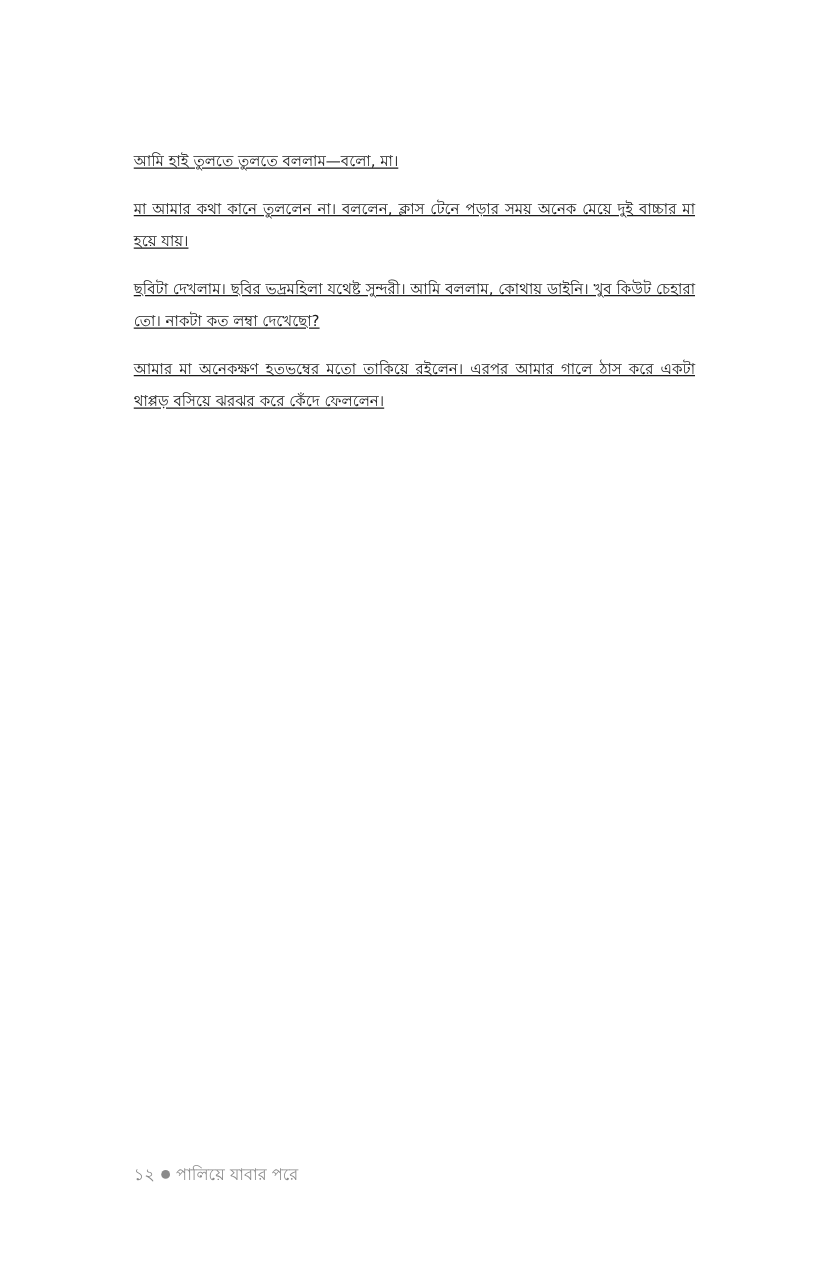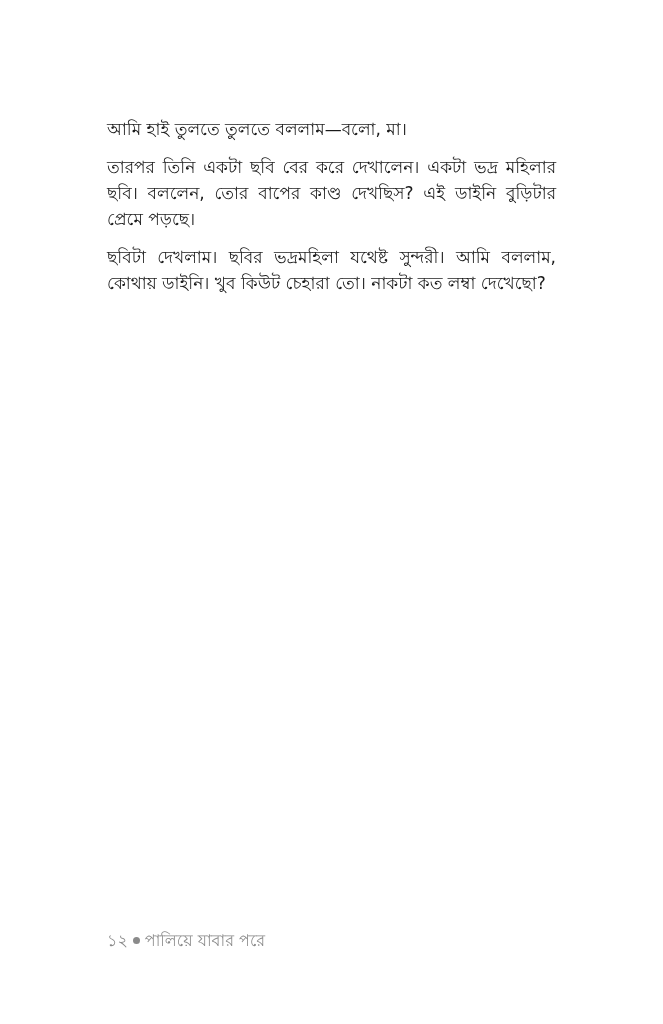--- a/index.html
+++ b/index.html
@@ -24,51 +24,53 @@
       background: #ffffff;
     }
     .text-block {
       position: absolute;
       left: 107px;
       top: 116px;
       width: 449px;
     }
     .para {
       margin: 0 0 12px 0;
-      font-size: 17px;
+      font-size: 12px;
       line-height: 26px;
       text-align: justify;
       text-align-last: left;
       letter-spacing: 0;
+      text-decoration: underline;
     }
     .footer {
       position: absolute;
       left: 107px;
       top: 930px;
-      font-size: 16px;
+      font-size: 13px;
       line-height: 22px;
       color: #8a8a8a;
       white-space: nowrap;
     }
     .footer .bullet {
       display: inline-block;
       width: 7px;
       height: 7px;
       border-radius: 50%;
       background: #8a8a8a;
       margin: 0 5px 2px 5px;
       vertical-align: middle;
     }
   </style>
 </head>
 <body>
 
 <div class="page">
   <div class="text-block">
     <p class="para">আমি হাই তুলতে তুলতে বললাম—বলো, মা।</p>
-    <p class="para">তারপর তিনি একটা ছবি বের করে দেখালেন। একটা ভদ্র মহিলার ছবি। বললেন, তোর বাপের কাণ্ড দেখছিস? এই ডাইনি বুড়িটার প্রেমে পড়ছে।</p>
+    <p class="para">মা আমার কথা কানে তুললেন না। বললেন, ক্লাস টেনে পড়ার সময় অনেক মেয়ে দুই বাচ্চার মা হয়ে যায়।</p>
     <p class="para">ছবিটা দেখলাম। ছবির ভদ্রমহিলা যথেষ্ট সুন্দরী। আমি বললাম, কোথায় ডাইনি। খুব কিউট চেহারা তো। নাকটা কত লম্বা দেখেছো?</p>
+    <p class="para">আমার মা অনেকক্ষণ হতভম্বের মতো তাকিয়ে রইলেন। এরপর আমার গালে ঠাস করে একটা থাপ্পড় বসিয়ে ঝরঝর করে কেঁদে ফেললেন।</p>
   </div>
 
   <div class="footer">
     <span>১২</span><span class="bullet"></span><span>পালিয়ে যাবার পরে</span>
   </div>
 </div>
 
 </body></html>

